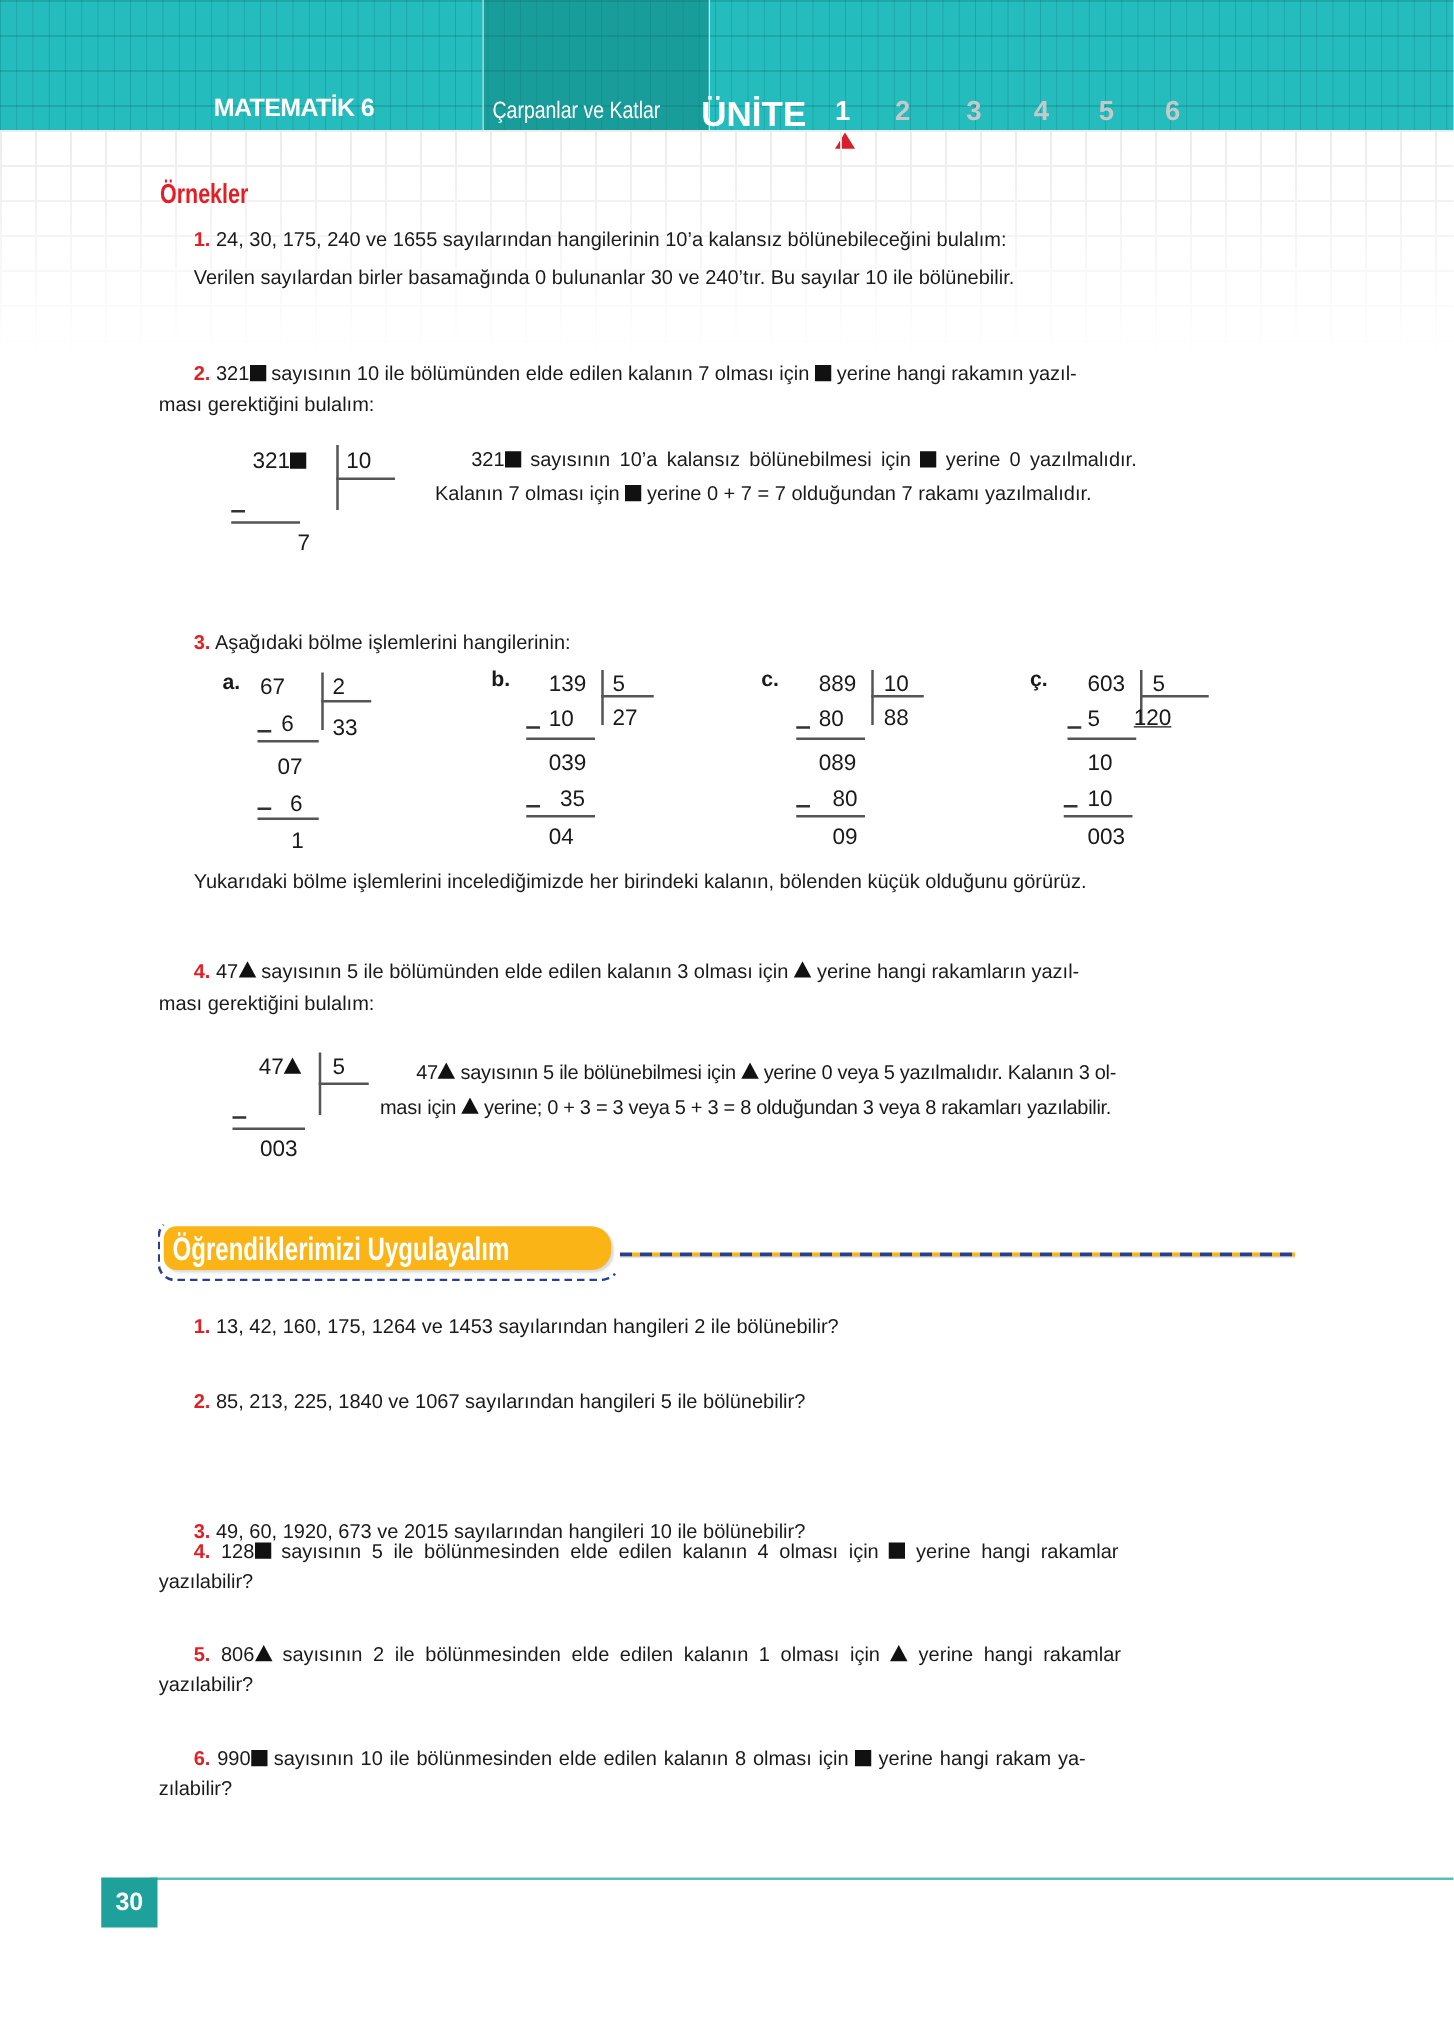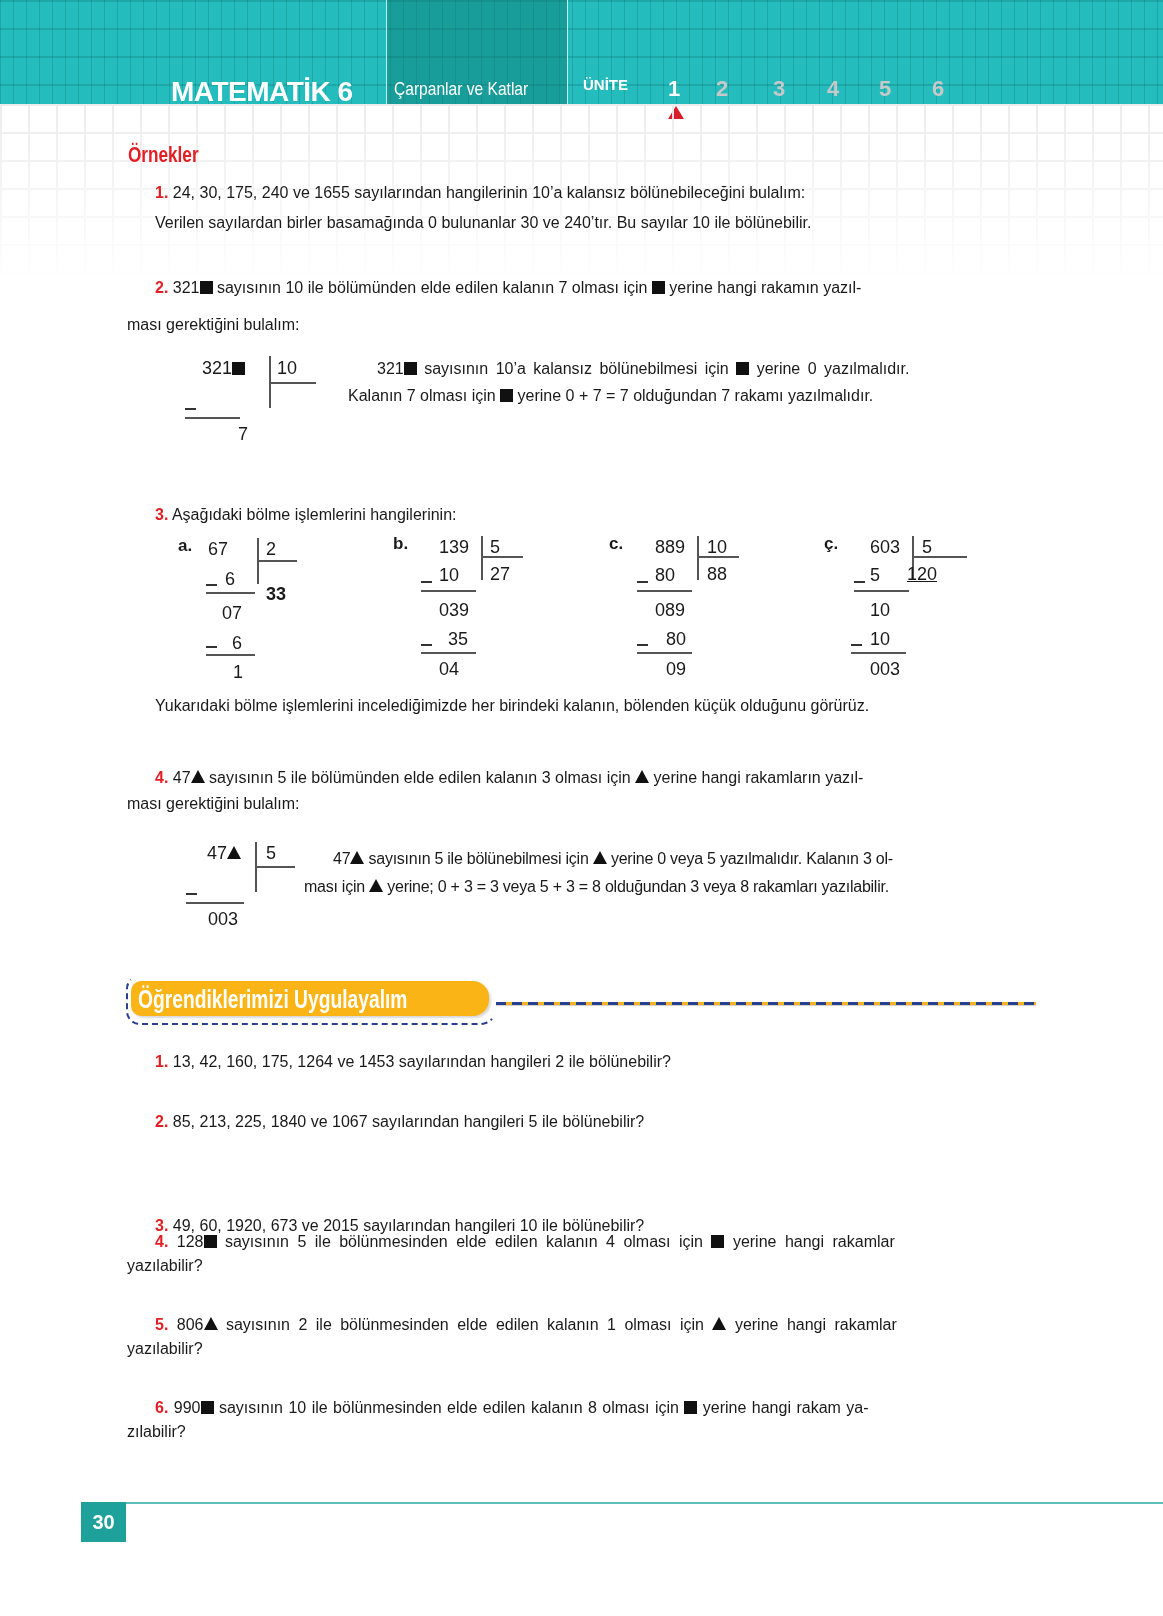--- a/index.html
+++ b/index.html
@@ -15,30 +15,30 @@
       linear-gradient(to right, rgba(0,90,90,0.22) 1px, transparent 1px),
       linear-gradient(to bottom, rgba(0,90,90,0.22) 2px, transparent 2px);
     background-size:13px 100%, 100% 28px;
   }
   .header-dark {
     position:absolute; left:386px; top:0; width:180px; height:104px;
     background:rgba(10,120,110,0.45);
     border-left:1px solid #bfecec; border-right:1px solid #bfecec;
   }
   .header-title {
-    position:absolute; left:171px; top:76px; font-size:28px; font-weight:bold;
+    position:absolute; left:171px; top:76px; font-size:20px; font-weight:bold;
     color:#fff; letter-spacing:-0.5px;
     font-family:"Liberation Sans", sans-serif;
   }
   .header-subject {
     position:absolute; left:394px; top:78px; font-size:19px; color:#fff;
     transform:scaleX(0.82); transform-origin:left top;
   }
   .header-unit {
-    position:absolute; left:583px; top:76px; font-size:15px; font-weight:bold; color:#fff;
+    position:absolute; left:561px; top:76px; font-size:28px; font-weight:bold; color:#fff;
   }
   .unit-num { position:absolute; top:76px; font-size:22px; font-weight:bold; color:#c5c9ca; }
   .unit-num.active { color:#fff; }
   .unit-marker {
     position:absolute; left:668px; top:106px; width:0; height:0;
     border-left:8px solid transparent; border-right:8px solid transparent;
     border-bottom:13px solid #d81e2b;
   }
   .grid-bg {
     position:absolute; left:0; top:104px; width:1163px; height:180px;
@@ -111,21 +111,21 @@
 <div class="grid-bg"></div>
 
 <div class="section-title">Örnekler</div>
 
 <div class="p" style="left:155px; top:181px;">
   <span class="num">1.</span>
   <span>24, 30, 175, 240 ve 1655 sayılarından hangilerinin 10’a kalansız bölünebileceğini bulalım:</span>
 </div>
 <div class="p" style="left:155px; top:211px;">Verilen sayılardan birler basamağında 0 bulunanlar 30 ve 240’tır. Bu sayılar 10 ile bölünebilir.</div>
 
-<div class="p" style="left:155px; top:276px;">
+<div class="p" style="left:155px; top:288px;">
   <span class="num">2.</span>
   <span>321</span><span class="sq"></span><span> sayısının 10 ile bölümünden elde edilen kalanın 7 olması için </span><span class="sq"></span><span> yerine hangi rakamın yazıl-</span>
 </div>
 <div class="p" style="left:127px; top:313px;">ması gerektiğini bulalım:</div>
 
 <div class="div" style="left:180px; top:350px;">
   <div class="t" style="left:22px; top:8px;"><span>321</span><span class="sq"></span></div>
   <div class="vl" style="left:89px; top:6px; height:52px;"></div>
   <div class="hl" style="left:89px; top:32px; width:47px;"></div>
   <div class="t" style="left:97px; top:8px;">10</div>
@@ -145,21 +145,21 @@
   <span class="num">3.</span>
   <span>Aşağıdaki bölme işlemlerini hangilerinin:</span>
 </div>
 
 <div class="lbl" style="left:178px; top:536px;">a.</div>
 <div class="div" style="left:200px; top:536px;">
   <div class="t" style="left:8px; top:3px;">67</div>
   <div class="vl" style="left:57px; top:2px; height:46px;"></div>
   <div class="hl" style="left:57px; top:24px; width:40px;"></div>
   <div class="t" style="left:66px; top:3px;">2</div>
-  <div class="t" style="left:66px; top:48px;font-weight:bold;">33</div>
+  <div class="t" style="left:66px; top:36px;">33</div>
   <div class="minus" style="left:6px; top:48px;"></div>
   <div class="t" style="left:25px; top:33px;">6</div>
   <div class="hl" style="left:6px; top:56px; width:49px;"></div>
   <div class="t" style="left:22px; top:67px;">07</div>
   <div class="minus" style="left:6px; top:110px;"></div>
   <div class="t" style="left:32px; top:97px;">6</div>
   <div class="hl" style="left:6px; top:118px; width:49px;"></div>
   <div class="t" style="left:33px; top:126px;">1</div>
 </div>
 

